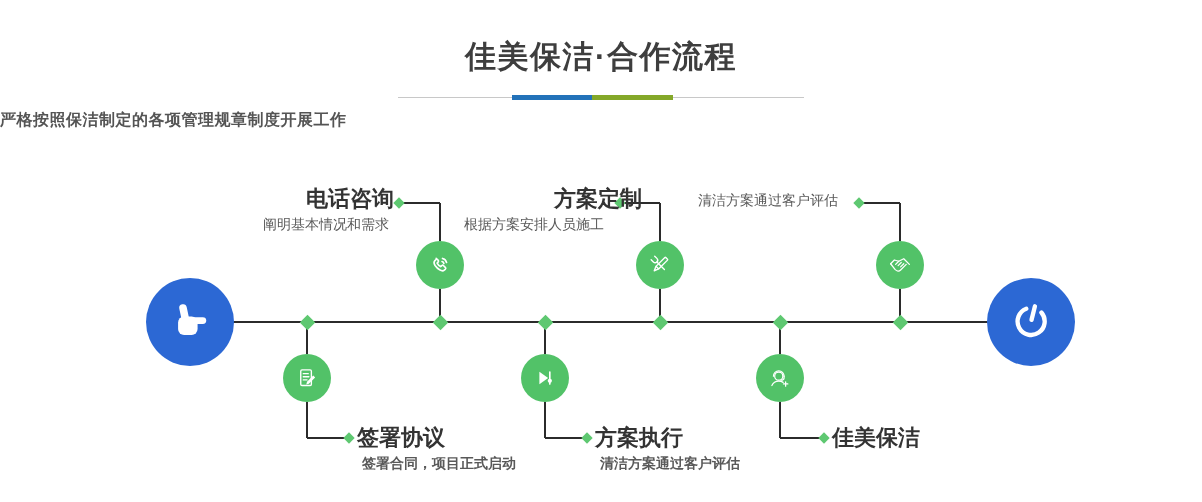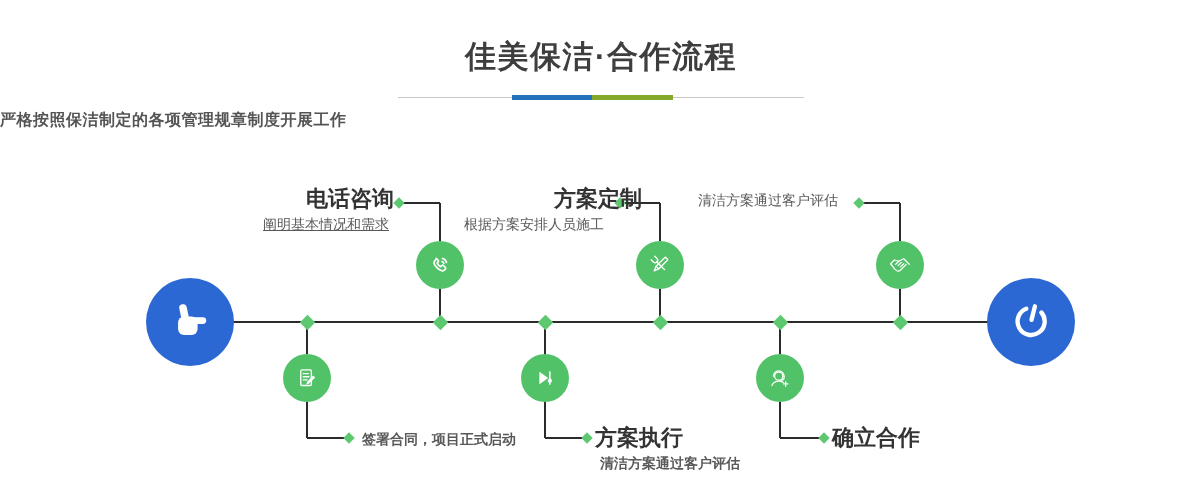--- a/index.html
+++ b/index.html
@@ -31,21 +31,21 @@
                  background:var(--accent-green,#52c268); display:flex; align-items:center; justify-content:center; }
   .diamond { position:absolute; width:11px; height:11px; background:var(--diamond-green,#5ec871); transform:rotate(45deg); }
   .diamond.small { width:8px; height:8px; }
 
   
   .step-label { position:absolute; white-space:nowrap; }
   .step-label.top { text-align:right; }
   .step-label.bottom { text-align:left; }
   .step-title { font-size:22px; font-weight:700; color:var(--text-dark,#333); line-height:24px; }
   .step-desc  { font-size:14px; color:var(--text-mid,#595959); line-height:18px; margin-top:4px; }
-  .label-1 .step-desc { padding-right:5px;text-decoration:underline; }
+  .label-1 .step-desc { padding-right:5px; }
   .label-2 .step-desc { padding-right:38px; }
   .label-3 .step-desc { padding-right:16px; }
   .step-label.bottom .step-desc { padding-left:5px;font-weight:bold; }
 
   svg { display:block; }
 </style>
 </head>
 <body style="--accent-blue: #2c68d4; --accent-green: #52c268; --diamond-green: #5ec871; --divider-blue: #2272b9; --divider-green: #84a829; --line-dark: #2b2b2b; --title-gray: #3e3e3e; --text-dark: #333333; --text-mid: #595959;">
 
 <div class="page">
@@ -144,20 +144,21 @@
   <div class="node-circle" style="left:283px; top:354px;">
     <svg width="30" height="30" viewBox="0 0 48 48">
       <g fill="none" stroke="#fff" stroke-width="2.2" stroke-linecap="round" stroke-linejoin="round">
         <rect x="14" y="11" width="17" height="25" rx="2"></rect>
         <path d="M18 17 h8 M18 22 h9 M18 27 h6"></path>
       </g>
       <path d="M24 30 l10 -10 3 3 -10 10 -4.2 1.2 z" fill="#fff"></path>
     </svg>
   </div>
   <div class="step-label bottom" style="left:357px; top:426px;">
+    <div class="step-title">签署协议</div>
     <div class="step-desc">签署合同，项目正式启动</div>
   </div>
 
   <div class="conn-v" style="left:544.25px; top:322px; height:32px;"></div>
   <div class="conn-v" style="left:544.25px; top:402px; height:36px;"></div>
   <div class="conn-h" style="left:545px; top:437.25px; width:40px;"></div>
   <div class="diamond small" style="left:583px; top:434px;"></div>
   <div class="node-circle" style="left:521px; top:354px;">
     <svg width="30" height="30" viewBox="0 0 48 48">
       <g fill="#fff">
@@ -181,21 +182,21 @@
       <g fill="none" stroke="#fff" stroke-width="2" stroke-linecap="round" stroke-linejoin="round">
         <circle cx="22" cy="21" r="6.5"></circle>
         <path d="M13.5 21 a8.5 8.5 0 0 1 17 0"></path>
         <path d="M30.5 21 v3 q0 3.5 -5 3.5"></path>
         <path d="M11 36 q3 -7 11 -7 q4 0 7 2"></path>
         <path d="M33 30 v7 M29.5 33.5 h7"></path>
       </g>
     </svg>
   </div>
   <div class="step-label bottom" style="left:832px; top:426px;">
-    <div class="step-title">确立合作</div>
+    <div class="step-title">佳美保洁</div>
   </div>
 
   <div class="diamond" style="left:301.5px; top:316.5px;"></div>
   <div class="diamond" style="left:434.5px; top:316.5px;"></div>
   <div class="diamond" style="left:539.5px; top:316.5px;"></div>
   <div class="diamond" style="left:654.5px; top:316.5px;"></div>
   <div class="diamond" style="left:774.5px; top:316.5px;"></div>
   <div class="diamond" style="left:894.5px; top:316.5px;"></div>
 
 </div>

